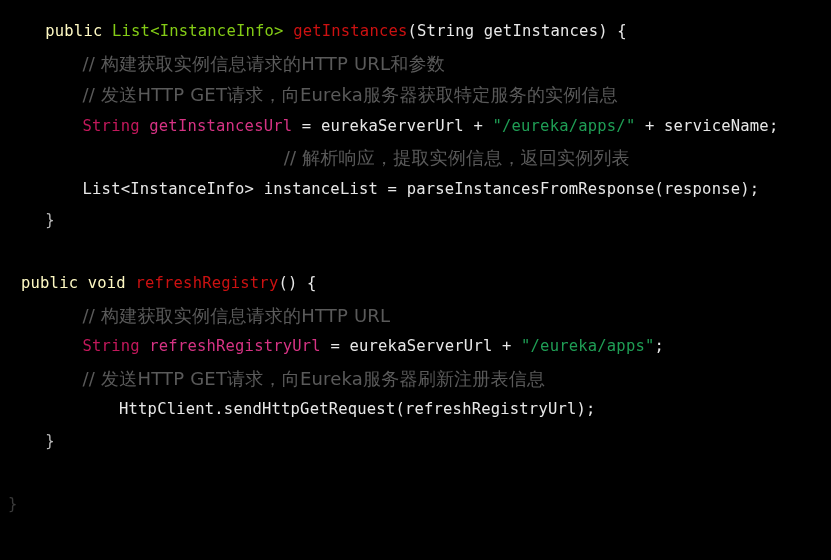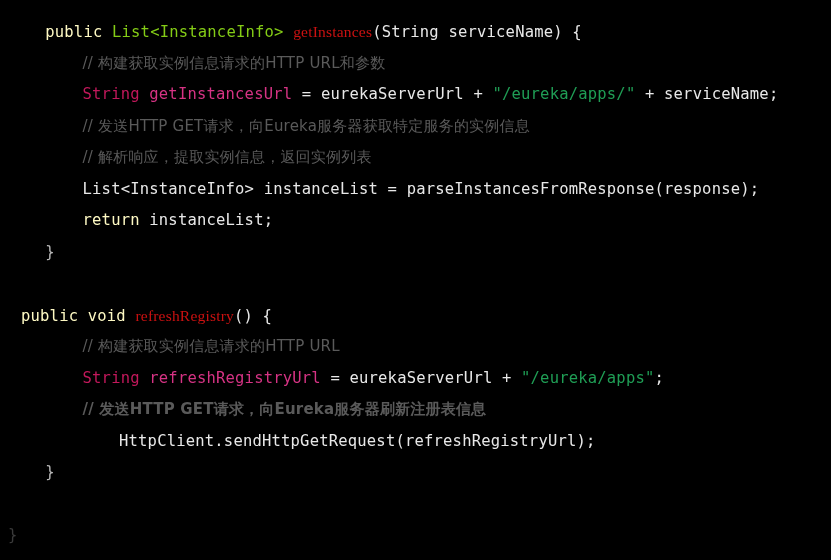--- a/index.html
+++ b/index.html
@@ -29,47 +29,46 @@
     letter-spacing: 0.2px;
     color: #e8e8e8;
     padding-left: 0;
   }
   .code-line.blank {
     color: transparent;
   }
   
   .tok-kw      { color: #fef9c3; }   
   .tok-type    { color: #84cc16; }   
-  .tok-method  { color: #cc1111; font-family: Liberation Serif, serif; }   
+  .tok-method  { color: #cc1111; }   
   .tok-decl    { color: #c2185b; }   
   .tok-var     { color: #d63384; }   
   .tok-str     { color: #1f9e55; }   
   .tok-comment { color: #5a5a5a; }   
   .tok-plain   { color: #e8e8e8; }
   .tok-brace   { color: #b9b9b9; }
   .tok-brace-dim { color: #3a3a3a; }
   
-  .cjk { font-family: "DejaVu Sans", "Liberation Sans", sans-serif; font-size: 15px; }
+  .cjk { font-family: "DejaVu Sans", "Liberation Sans", sans-serif; font-size: 18px; }
 </style>
 </head>
 <body>
 
 <div id="code-view">
   <div id="code-lines">
-      <div class="code-line" style="padding-left: 45.28px;"><span class="tok-kw">public</span><span class="tok-plain"> </span><span class="tok-type">List&lt;InstanceInfo&gt;</span><span class="tok-plain"> </span><span class="tok-method">getInstances</span><span class="tok-plain">(String serviceName) {</span></div>
+      <div class="code-line" style="padding-left: 45.28px;"><span class="tok-kw">public</span><span class="tok-plain"> </span><span class="tok-type">List&lt;InstanceInfo&gt;</span><span class="tok-plain"> </span><span class="tok-method">getInstances</span><span class="tok-plain">(String getInstances) {</span></div>
       <div class="code-line" style="padding-left: 82.56px;"><span class="tok-comment cjk">// 构建获取实例信息请求的HTTP URL和参数</span></div>
+      <div class="code-line" style="padding-left: 82.56px;"><span class="tok-comment cjk">// 发送HTTP GET请求，向Eureka服务器获取特定服务的实例信息</span></div>
       <div class="code-line" style="padding-left: 82.56px;"><span class="tok-decl">String</span><span class="tok-plain"> </span><span class="tok-var">getInstancesUrl</span><span class="tok-plain"> = eurekaServerUrl + </span><span class="tok-str">"/eureka/apps/"</span><span class="tok-plain"> + serviceName;</span></div>
-      <div class="code-line" style="padding-left: 82.56px;"><span class="tok-comment cjk">// 发送HTTP GET请求，向Eureka服务器获取特定服务的实例信息</span></div>
-      <div class="code-line" style="padding-left: 82.56px;"><span class="tok-comment cjk">// 解析响应，提取实例信息，返回实例列表</span></div>
+      <div class="code-line" style="padding-left: 82.56px; text-align: center;"><span class="tok-comment cjk">// 解析响应，提取实例信息，返回实例列表</span></div>
       <div class="code-line" style="padding-left: 82.56px;"><span class="tok-plain">List&lt;InstanceInfo&gt; instanceList = parseInstancesFromResponse(response);</span></div>
-      <div class="code-line" style="padding-left: 82.56px;"><span class="tok-kw">return</span><span class="tok-plain"> instanceList;</span></div>
       <div class="code-line" style="padding-left: 45.28px;"><span class="tok-brace">}</span></div>
       <div class="code-line blank" style="padding-left: 8px;">&nbsp;</div>
       <div class="code-line" style="padding-left: 21px;"><span class="tok-kw">public</span><span class="tok-plain"> </span><span class="tok-kw">void</span><span class="tok-plain"> </span><span class="tok-method">refreshRegistry</span><span class="tok-plain">() {</span></div>
       <div class="code-line" style="padding-left: 82.56px;"><span class="tok-comment cjk">// 构建获取实例信息请求的HTTP URL</span></div>
       <div class="code-line" style="padding-left: 82.56px;"><span class="tok-decl">String</span><span class="tok-plain"> </span><span class="tok-var">refreshRegistryUrl</span><span class="tok-plain"> = eurekaServerUrl + </span><span class="tok-str">"/eureka/apps"</span><span class="tok-plain">;</span></div>
-      <div class="code-line" style="padding-left: 82.56px; font-weight: bold;"><span class="tok-comment cjk">// 发送HTTP GET请求，向Eureka服务器刷新注册表信息</span></div>
+      <div class="code-line" style="padding-left: 82.56px;"><span class="tok-comment cjk">// 发送HTTP GET请求，向Eureka服务器刷新注册表信息</span></div>
       <div class="code-line" style="padding-left: 119px;"><span class="tok-plain">HttpClient.sendHttpGetRequest(refreshRegistryUrl);</span></div>
       <div class="code-line" style="padding-left: 45.28px;"><span class="tok-brace">}</span></div>
       <div class="code-line blank" style="padding-left: 8px;">&nbsp;</div>
       <div class="code-line" style="padding-left: 8px;"><span class="tok-brace-dim">}</span></div>
     </div>
 </div>
 
 </body></html>

